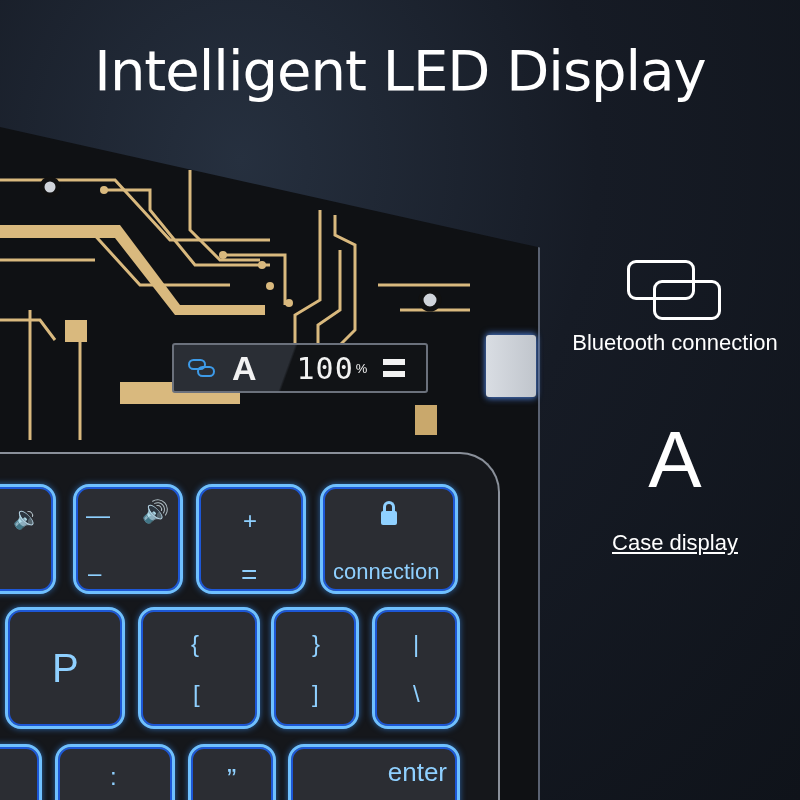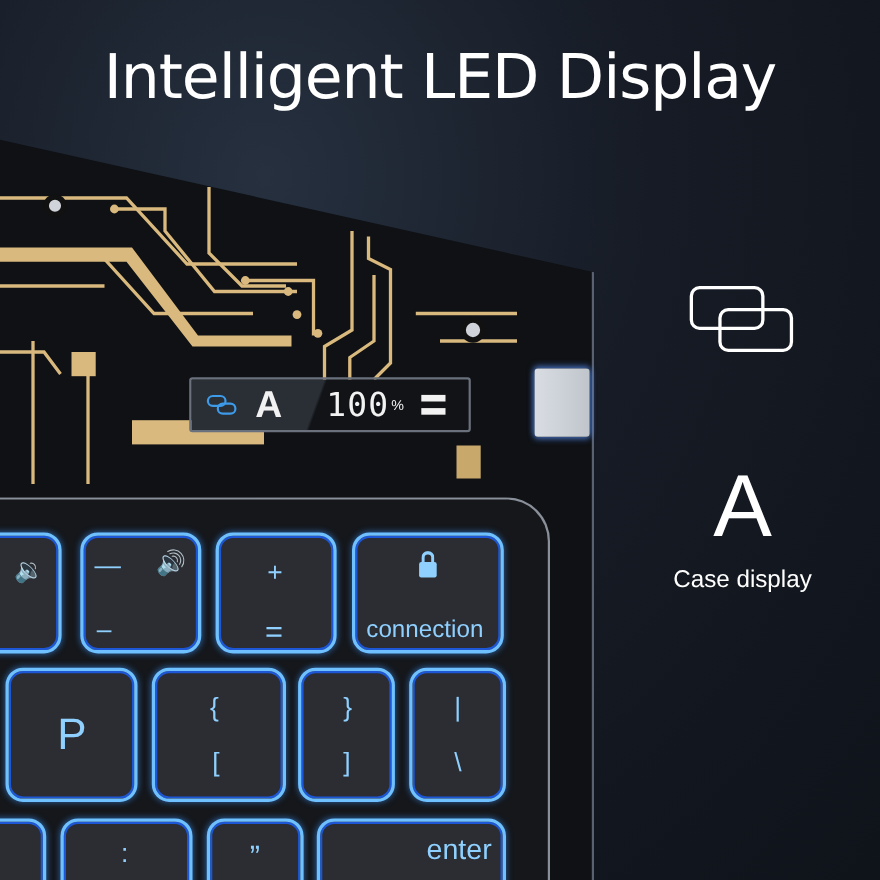--- a/index.html
+++ b/index.html
@@ -169,19 +169,20 @@
 </div>
 <div class="key" style="left:288px;top:744px;width:172px;height:80px;">
   <span class="t" style="right:10px;top:10px;font-size:26px;margin-left:35px;">enter</span>
 </div>
 
 <div class="feature" style="top:258px;">
   <div class="bt-icon">
       <span></span>
       <span></span>
     </div>
+  <div class="feat-label" style="margin-top:8px;">Bluetooth connection</div>
 </div>
 <div class="feature" style="top:420px;">
   <div class="big-A">A</div>
-  <div class="feat-label" style="margin-top:14px;">Case display</div>
+  <div class="feat-label" style="margin-top:30px;text-decoration:underline;">Case display</div>
 </div>
 <div class="feature" style="top:614px;">
 </div>
 
 </body></html>

